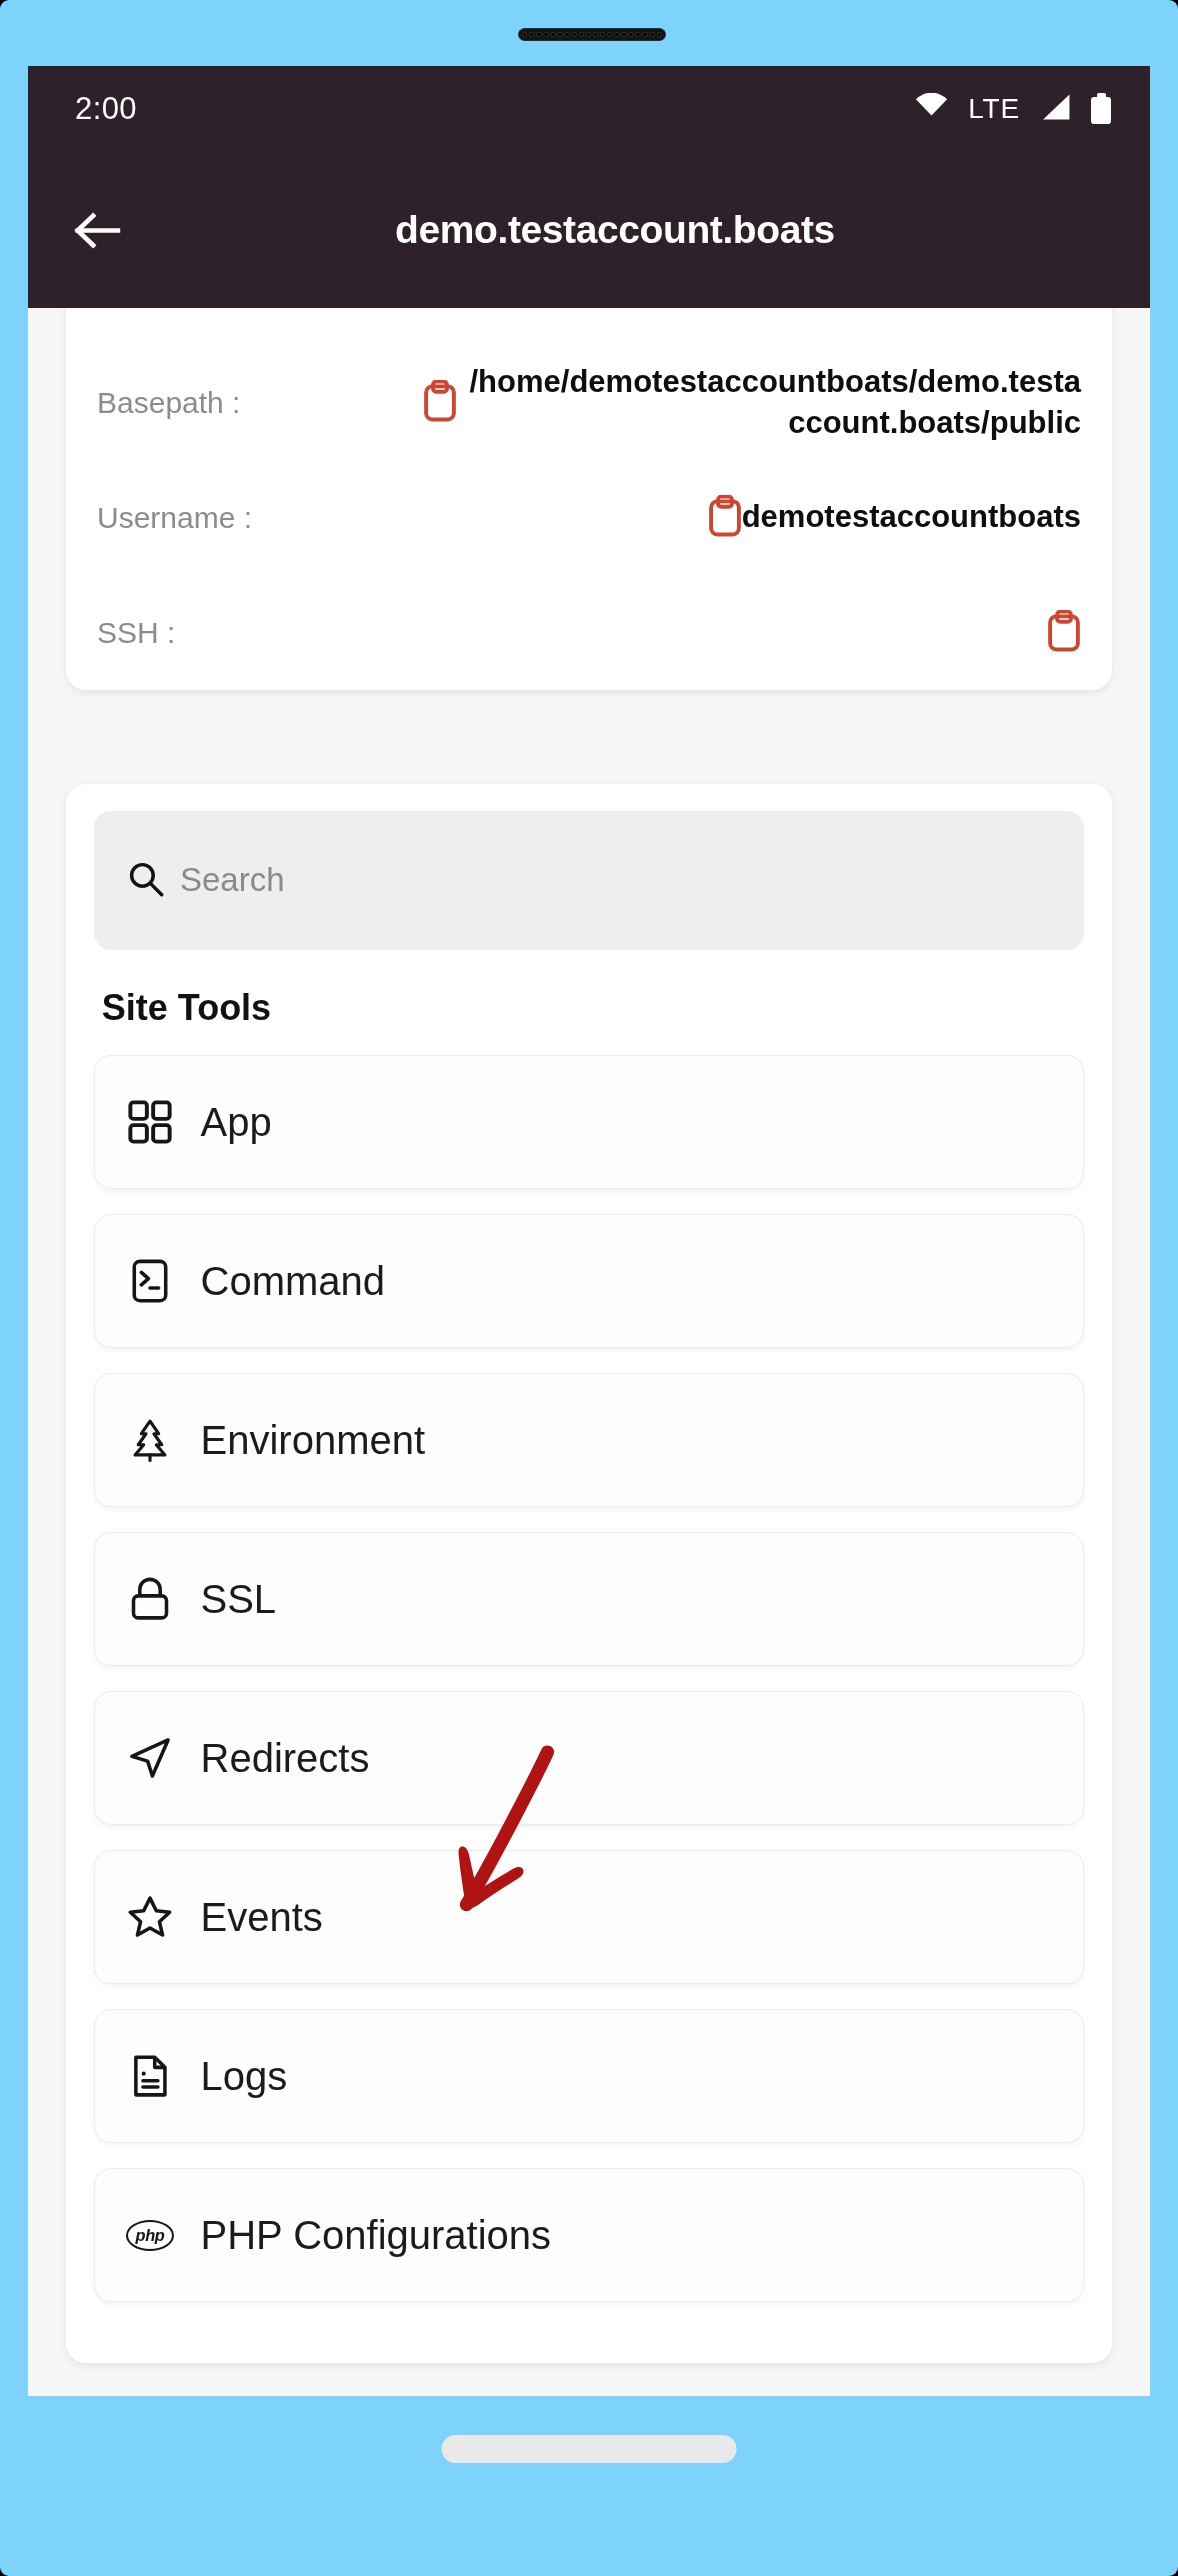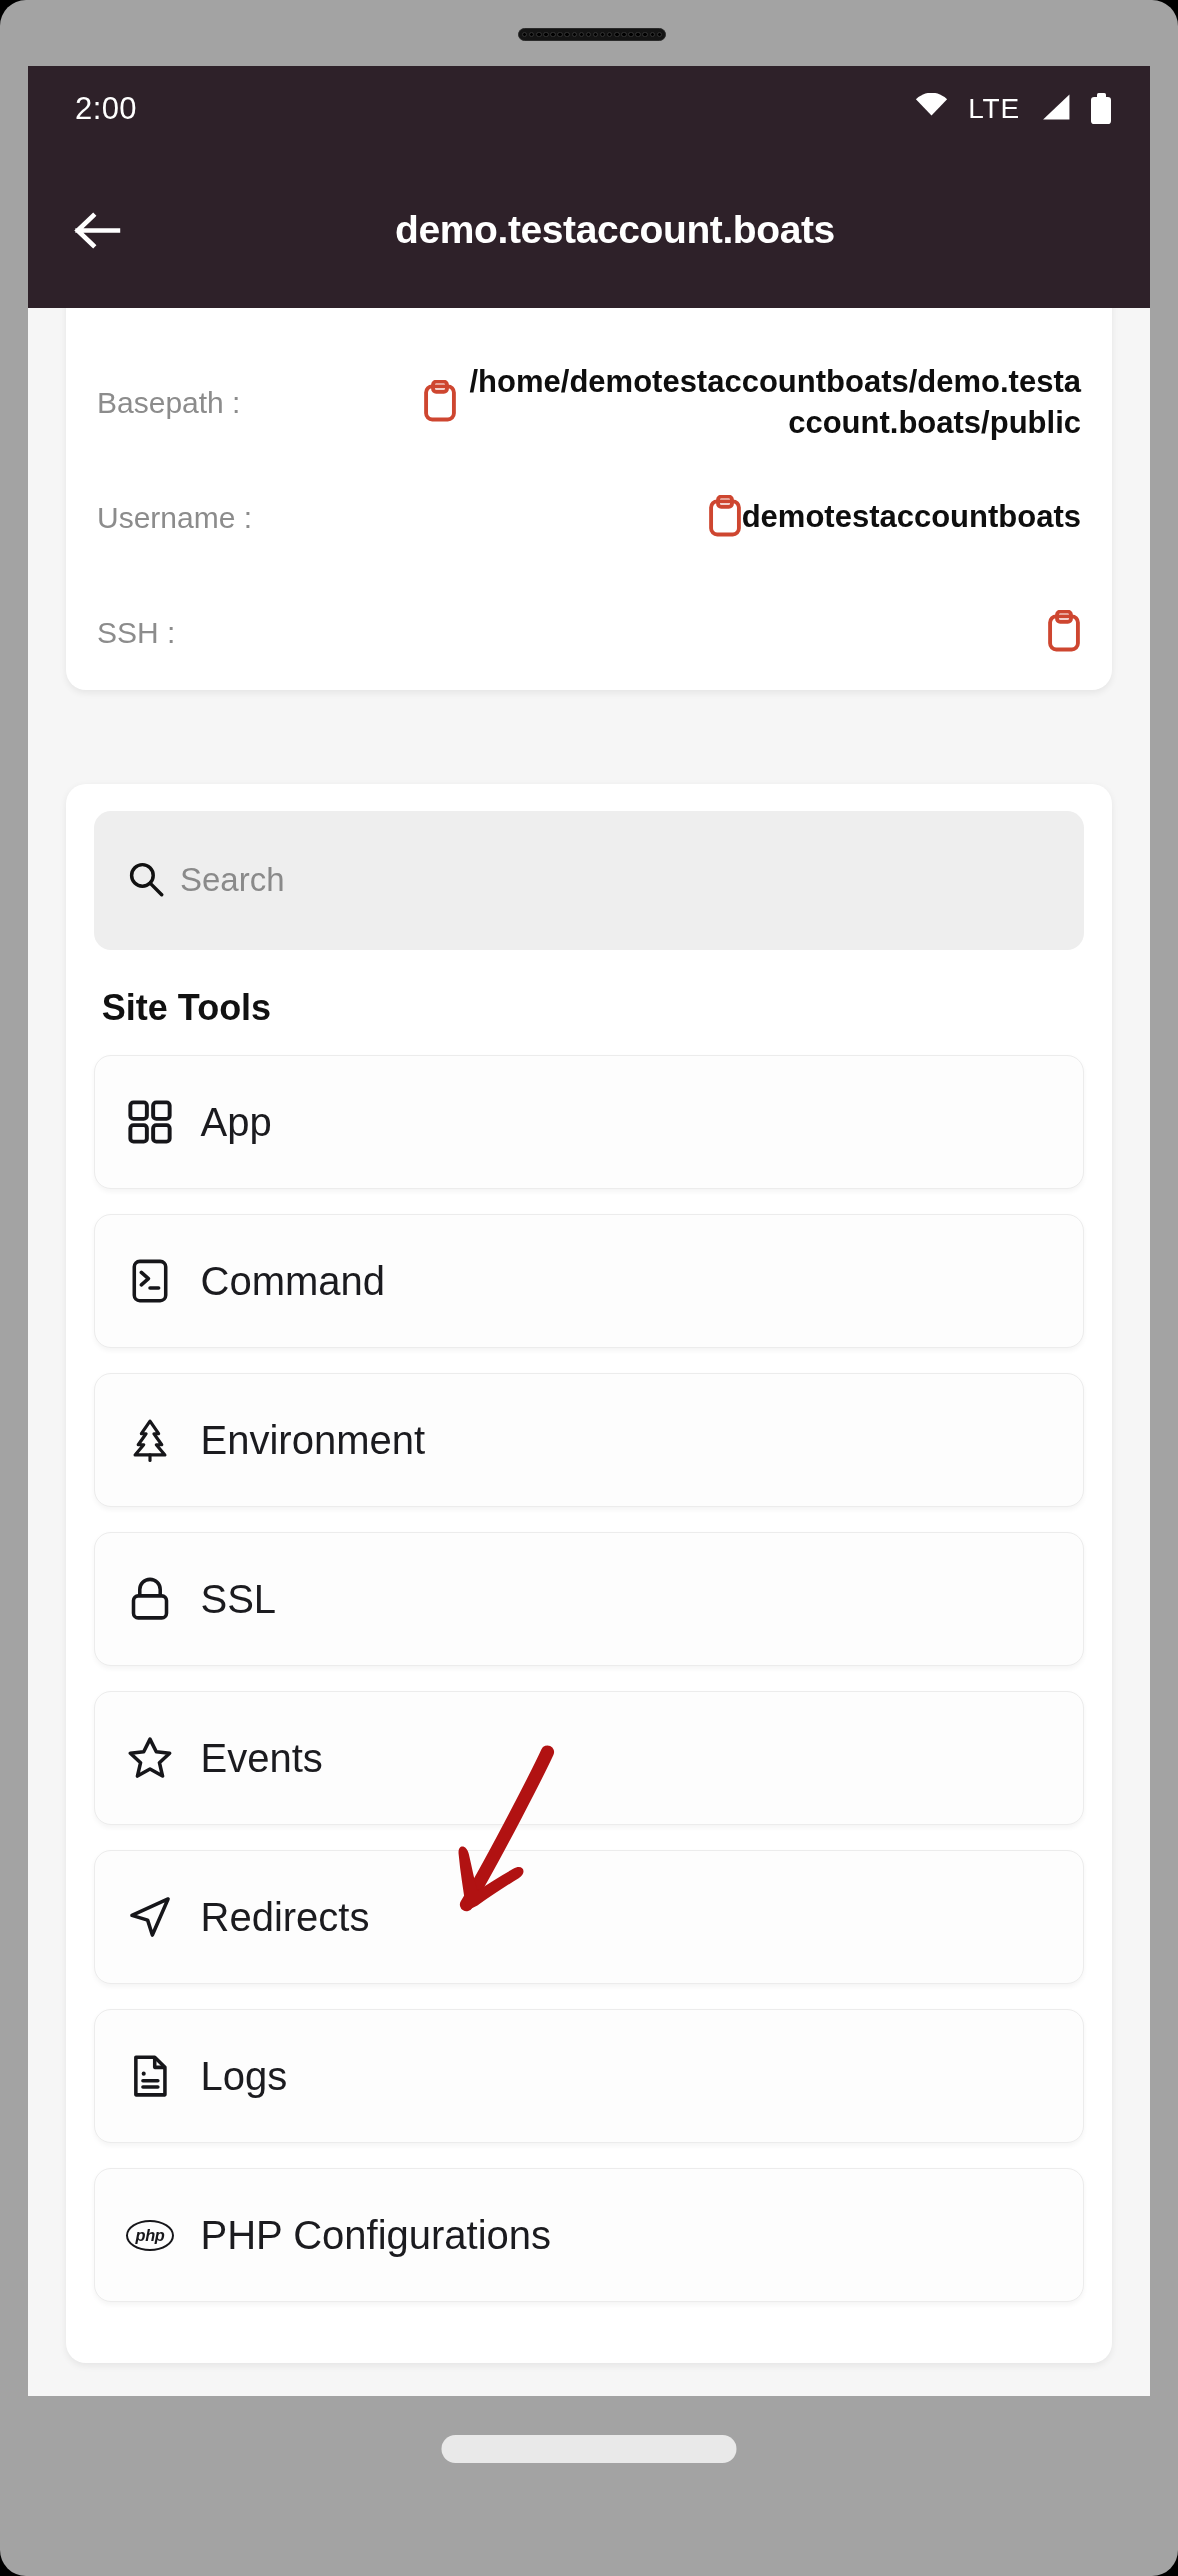--- a/index.html
+++ b/index.html
@@ -4,22 +4,22 @@
 <style>
   * { box-sizing: border-box; margin: 0; padding: 0; }
   html, body {
     width: 1178px; height: 2576px;
     background: #000000;
     font-family: "Liberation Sans", sans-serif;
     overflow: hidden;
   }
   .device {
     position: absolute; inset: 0;
-    background: #a3a3a3;
-    border-radius: 26px;
+    background: #7dd3fc;
+    border-radius: 9px;
   }
   
   .speaker {
     position: absolute;
     left: 518px; top: 28px;
     width: 148px; height: 12.5px;
     border-radius: 7px;
     background: #141414;
     border: 1.6px solid #2b2b2b;
     display: flex; align-items: center; justify-content: center;
@@ -367,33 +367,33 @@
               <rect x="7" y="24" width="42" height="28" rx="6" fill="none" stroke="#16161a" stroke-width="4.5"></rect>
               <path d="M15 24 L15 16 A13 13 0 0 1 41 16 L41 24" fill="none" stroke="#16161a" stroke-width="4.5"></path>
             </svg>
           </span>
           <span class="tool-label">SSL</span>
         </div>
 
         <div class="tool-item">
           <span class="tool-icon">
             <svg width="44" height="44" viewBox="0 0 56 56">
+              <path d="M51 5 L5 26 L25 32 L31 51 Z" fill="none" stroke="#16161a" stroke-width="4.5" stroke-linejoin="round"></path>
+            </svg>
+          </span>
+          <span class="tool-label">Redirects</span>
+        </div>
+
+        <div class="tool-item">
+          <span class="tool-icon">
+            <svg width="44" height="44" viewBox="0 0 56 56">
               <path d="M28 4 L36 20 L53 22 L40 34 L44 51 L28 42 L12 51 L16 34 L3 22 L20 20 Z" fill="none" stroke="#16161a" stroke-width="4.5" stroke-linejoin="round"></path>
             </svg>
           </span>
           <span class="tool-label">Events</span>
-        </div>
-
-        <div class="tool-item">
-          <span class="tool-icon">
-            <svg width="44" height="44" viewBox="0 0 56 56">
-              <path d="M51 5 L5 26 L25 32 L31 51 Z" fill="none" stroke="#16161a" stroke-width="4.5" stroke-linejoin="round"></path>
-            </svg>
-          </span>
-          <span class="tool-label">Redirects</span>
         </div>
 
         <div class="tool-item">
           <span class="tool-icon">
             <svg width="44" height="44" viewBox="0 0 56 56">
               <path d="M10 4 L34 4 L47 17 L47 52 L10 52 Z" fill="none" stroke="#16161a" stroke-width="4.5" stroke-linejoin="round"></path>
               <path d="M34 4 L34 17 L47 17" fill="none" stroke="#16161a" stroke-width="4.5" stroke-linejoin="round"></path>
               <circle cx="20" cy="25" r="2.6" fill="#16161a"></circle>
               <path d="M19 34 L38 34 M19 42 L38 42" stroke="#16161a" stroke-width="4.5" stroke-linecap="round"></path>
             </svg>

